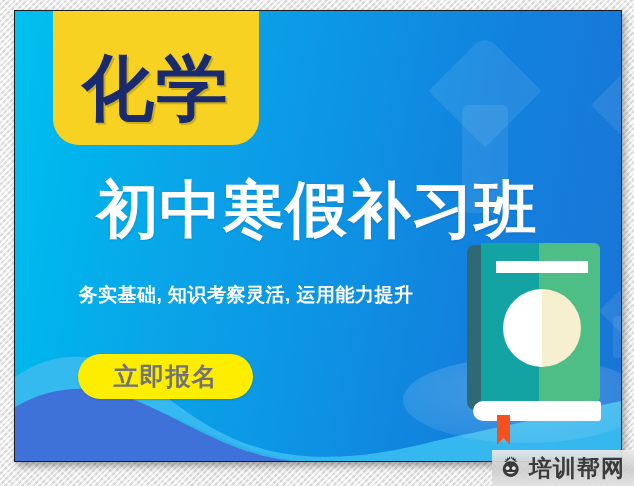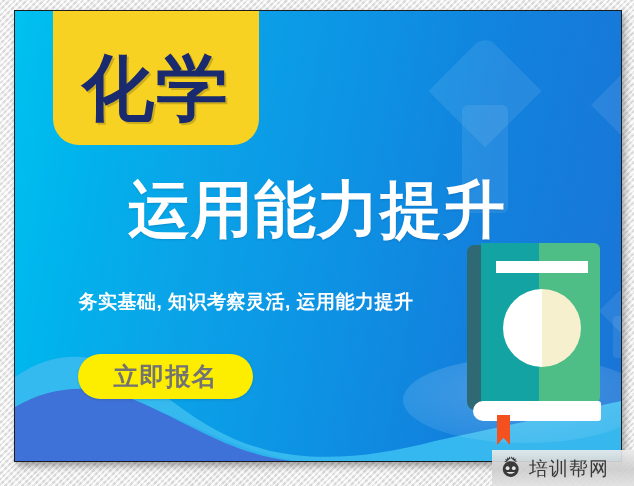--- a/index.html
+++ b/index.html
@@ -117,21 +117,21 @@
     color: #ffffff;
     letter-spacing: 1px;
     white-space: nowrap;
     text-shadow: 0 1px 2px rgba(0,40,90,0.18);
   }
 
   
   #subtitle {
     position: absolute;
     left: 16px;
-    top: 281px;
+    top: 274px;
     width: 430px;
     text-align: center;
     font-family: "Liberation Sans", "DejaVu Sans", sans-serif;
     font-weight: bold;
     font-size: 19px;
     line-height: 1.1;
     color: #ffffff;
     letter-spacing: 0.5px;
     white-space: nowrap;
   }
@@ -244,22 +244,22 @@
     height: 36px;
     display: flex;
     align-items: center;
     gap: 5px;
     padding-left: 6px;
     box-sizing: border-box;
     background: linear-gradient(180deg, rgba(235,235,235,0.92) 0%, rgba(205,205,205,0.90) 55%, rgba(225,225,225,0.92) 100%);
   }
   #watermark .wm-text {
     font-family: "Liberation Sans", "DejaVu Sans", sans-serif;
-    font-weight: normal;
-    font-size: 19px;
+    font-weight: bold;
+    font-size: 23px;
     color: #3a3a3a;
     letter-spacing: 1px;
     line-height: 1;
     white-space: nowrap;
   }
 </style>
 </head>
 <body>
 
 <div id="page">
@@ -296,21 +296,21 @@
         <div id="book-circle-left"></div>
         <div id="book-circle-right"></div>
         <div id="book-pages"></div>
         <div id="book-bookmark"></div>
       </div>
 
       <div id="subject-badge">
         <span class="label">化学</span>
       </div>
 
-      <div id="headline">运用能力提升</div>
+      <div id="headline">初中寒假补习班</div>
 
       <div id="subtitle">务实基础, 知识考察灵活, 运用能力提升</div>
 
       <div id="cta-button">
         <span class="label">立即报名</span>
       </div>
 
     </div>
   </div>
 

